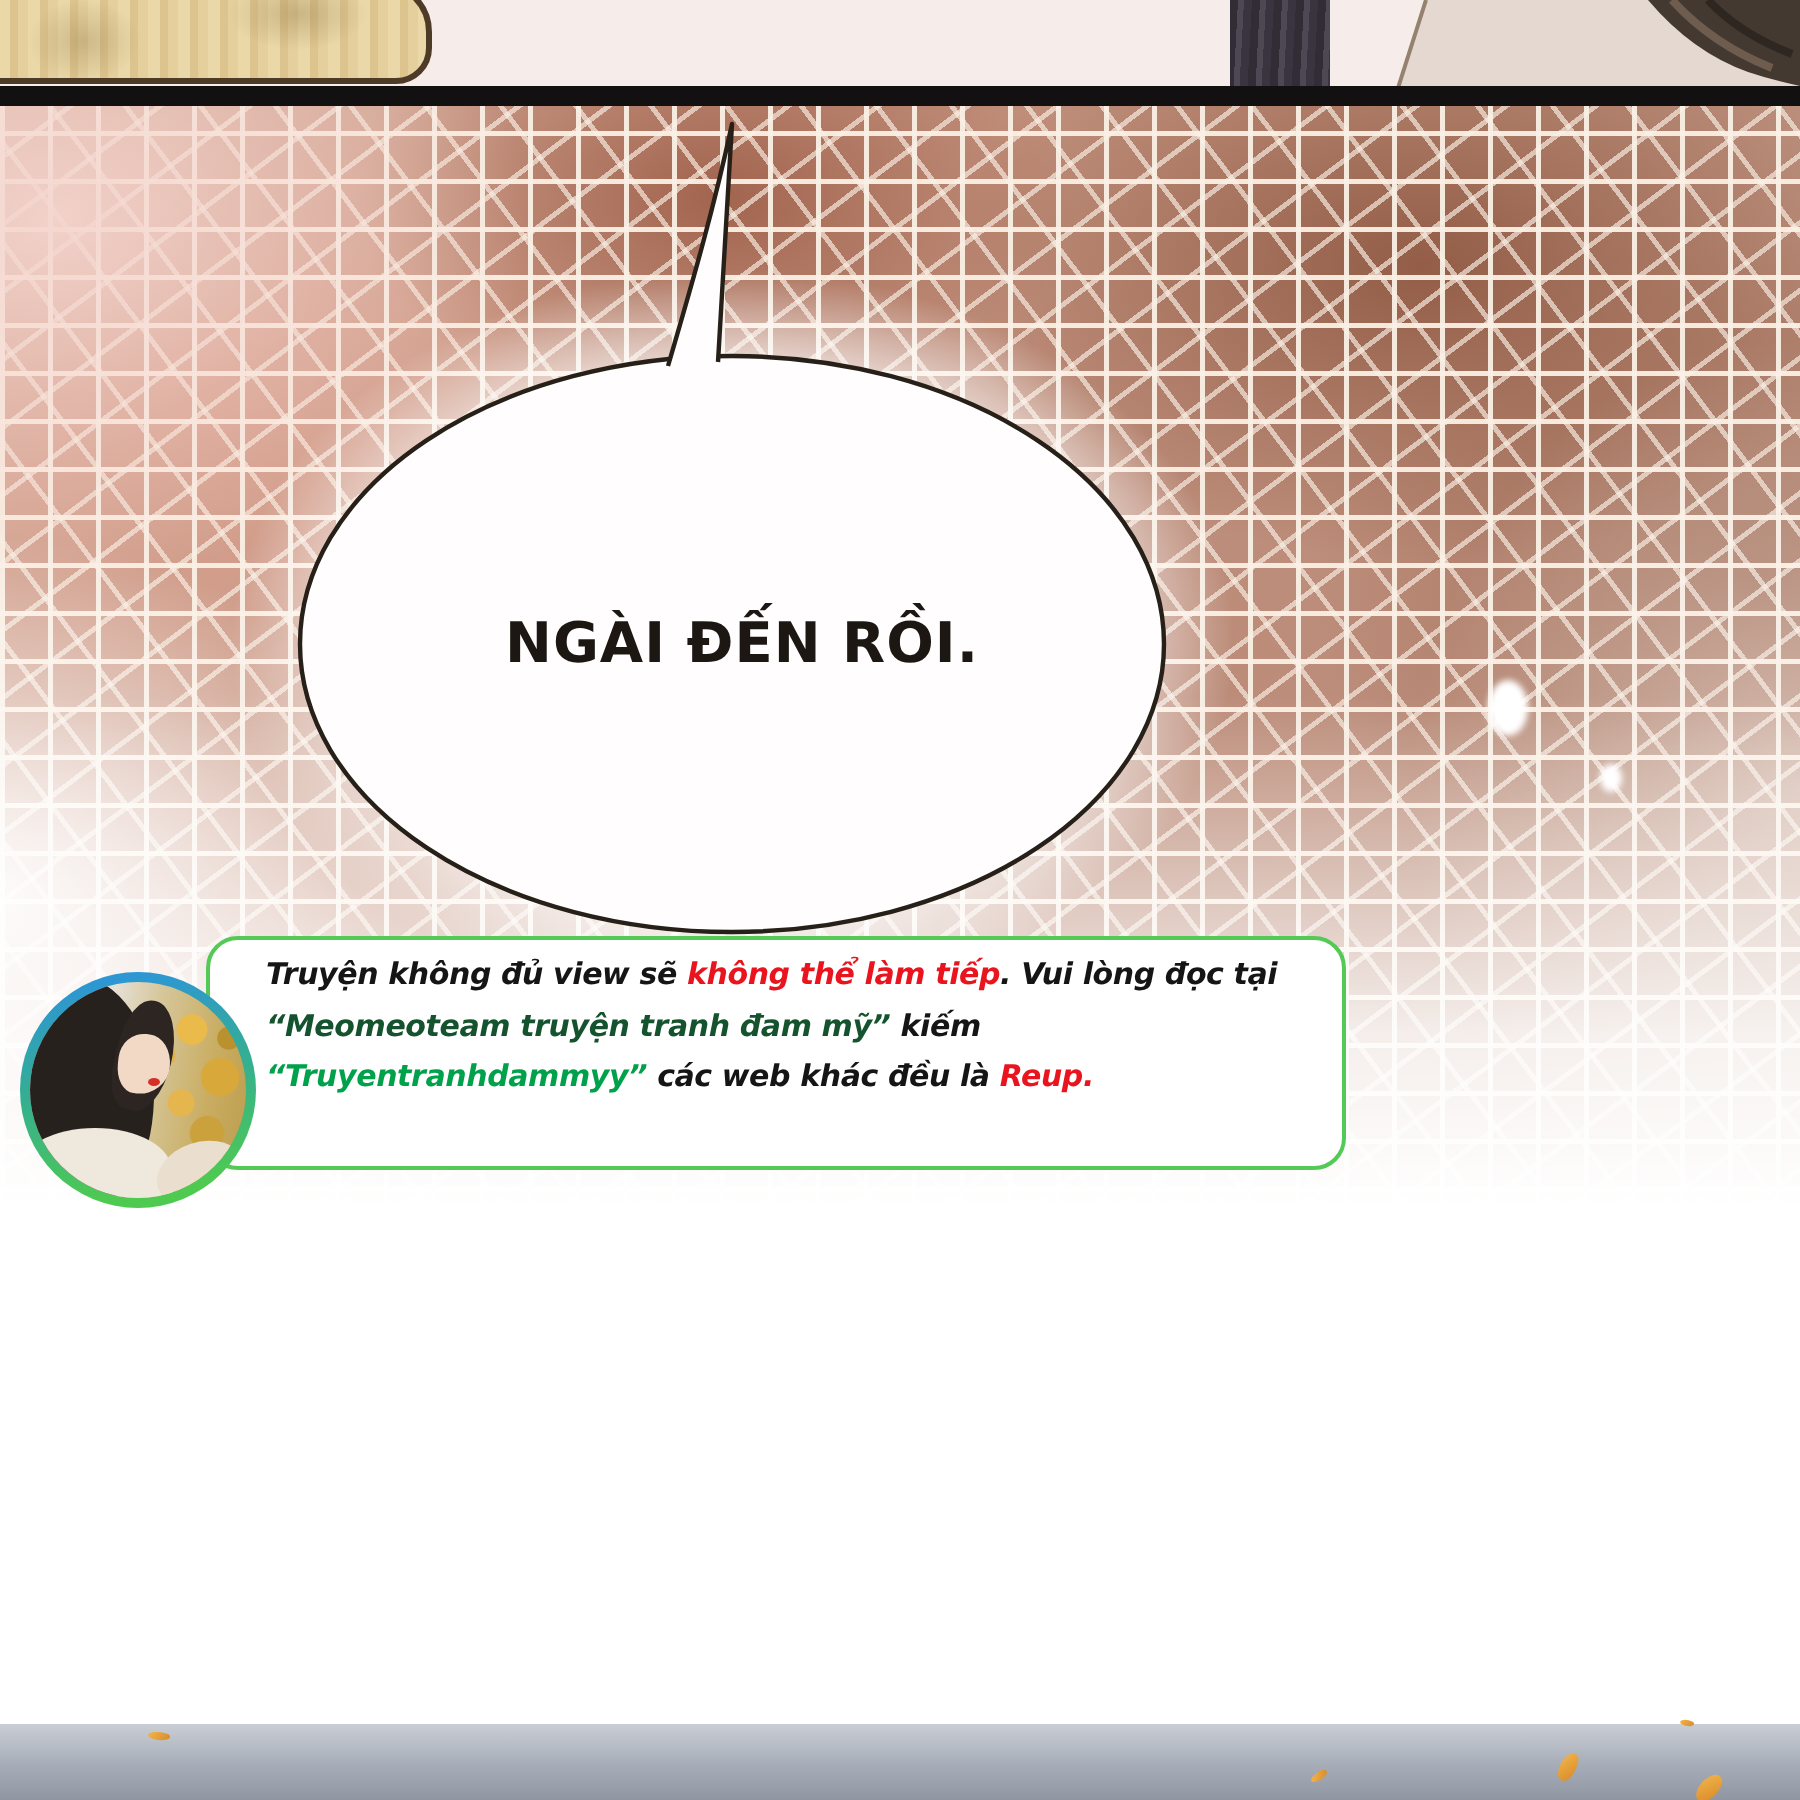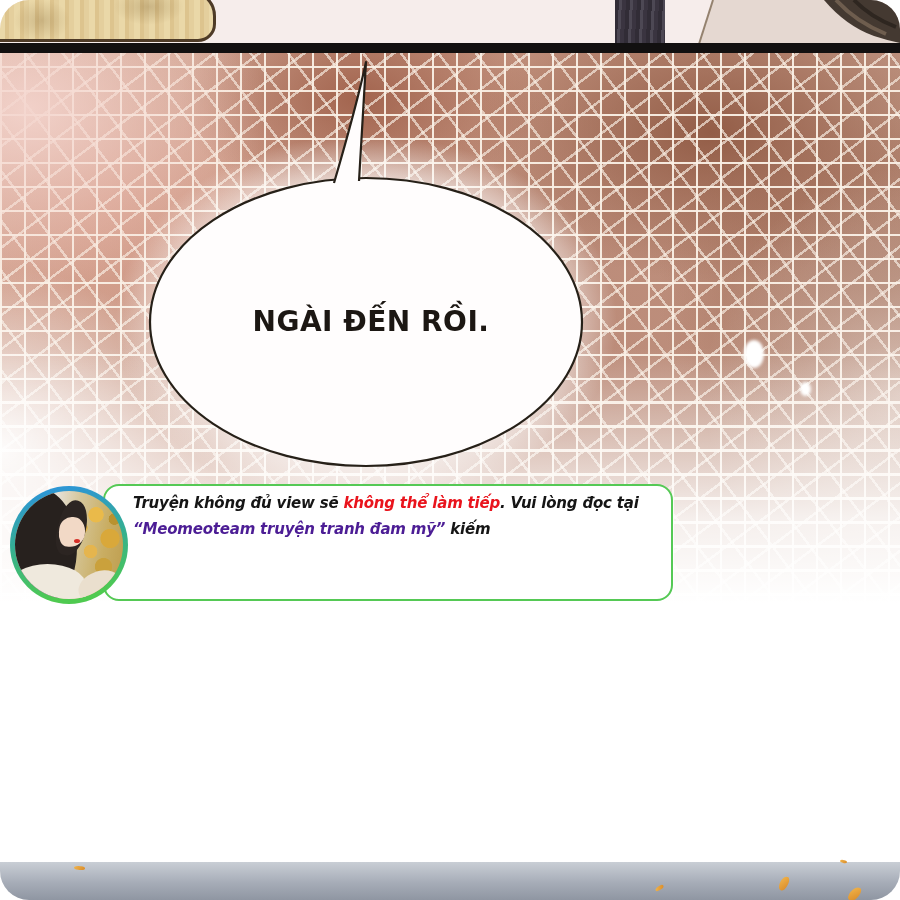--- a/index.html
+++ b/index.html
@@ -1,17 +1,17 @@
 <!DOCTYPE html>
 <html><head>
 <meta charset="utf-8">
 <style>
   html,body{margin:0;padding:0;background:#ffffff;}
   .page{position:relative;width:900px;height:900px;background:#ffffff;overflow:hidden;
-        font-family:"DejaVu Sans",sans-serif;border-radius:29px;}
+        font-family:"DejaVu Sans",sans-serif;}
 
   
   .top-art{position:absolute;left:0;top:0;width:900px;height:44px;background:#f6edeb;}
   .tan-panel{position:absolute;left:-4px;top:-10px;width:220px;height:52px;
     border:3px solid #4e3b27;border-radius:0 26px 18px 0;box-sizing:border-box;
     background:
       radial-gradient(ellipse 40px 30px at 20% 60%, rgba(120,90,40,.25), transparent 70%),
       radial-gradient(ellipse 50px 26px at 70% 30%, rgba(120,90,40,.28), transparent 70%),
       repeating-linear-gradient(90deg,#ead8a8 0 6px,#ddc48e 6px 10px,#e4cf9d 10px 15px);}
   .hair-dark-bar{position:absolute;left:615px;top:0;width:50px;height:44px;
@@ -42,27 +42,27 @@
   .spark{position:absolute;background:#ffffff;border-radius:50%;filter:blur(1.5px);}
   .spark.s1{left:744px;top:340px;width:20px;height:28px;}
   .spark.s2{left:800px;top:382px;width:11px;height:14px;}
 
   
   .bubble-svg{position:absolute;left:0;top:0;}
   .bubble-text{font-family:"DejaVu Sans",sans-serif;font-weight:bold;font-size:28px;
     letter-spacing:.5px;fill:#1c1713;}
 
   
-  .notice-box{position:absolute;left:103px;top:484px;width:570px;height:117px;
+  .notice-box{position:absolute;left:103px;top:468px;width:570px;height:117px;
     box-sizing:border-box;border:2px solid #55c955;border-radius:16px;background:#ffffff;}
   .notice-text{position:absolute;left:28px;top:5px;width:535px;
     font-weight:bold;font-style:italic;font-size:15px;letter-spacing:-.2px;
     line-height:25.5px;white-space:nowrap;color:#151515;}
   .t-black{color:#151515}.t-red{color:#e9141d}.t-orange{color:#f0a125}
-  .t-blue{color:#4c1d95}.t-green{color:#00a14b}
+  .t-blue{color:#14532d}.t-green{color:#00a14b}
 
   
   .avatar{position:absolute;left:10px;top:486px;width:118px;height:118px;border-radius:50%;
     background:linear-gradient(170deg,#2d96d4 8%,#35b08e 48%,#4fca50 88%);
     display:flex;align-items:center;justify-content:center;}
   .avatar-photo{position:relative;width:108px;height:108px;border-radius:50%;overflow:hidden;
     background:
       radial-gradient(circle 8px at 75% 22%, #eaba4a 92%, transparent),
       radial-gradient(circle 10px at 88% 44%, #d9a83a 92%, transparent),
       radial-gradient(circle 7px at 70% 56%, #e5b54e 92%, transparent),
@@ -120,20 +120,21 @@
   <svg class="bubble-svg" width="900" height="660">
     <ellipse cx="366" cy="322" rx="216" ry="144" fill="#fffdfd" stroke="#262018" stroke-width="2.2"></ellipse>
     <path d="M334,183 C346,142 357,104 366,62 L359,181" fill="#fffdfd" stroke="#262018" stroke-width="2.2" stroke-linejoin="round"></path>
     <text class="bubble-text" x="371" y="331" text-anchor="middle">NGÀI ĐẾN RỒI.</text>
   </svg>
 
   <div class="notice-box">
     <div class="notice-text">
       <div><span class="t-black">Truyện không đủ view sẽ </span><span class="t-red">không thể làm tiếp</span><span class="t-black">. Vui lòng đọc tại</span></div>
       <div><span class="t-blue">“Meomeoteam truyện tranh đam mỹ”</span><span class="t-black"> kiếm</span></div>
+      <div><span class="t-green">“Truyentranhdammyy”</span><span class="t-black"> các web khác đều là </span><span class="t-red">Reup.</span></div>
     </div>
   </div>
 
   <div class="avatar">
     <div class="avatar-photo">
       <div class="ph-hair"></div>
       <div class="ph-hair2"></div>
       <div class="ph-face"></div>
       <div class="ph-lips"></div>
       <div class="ph-body"></div>

